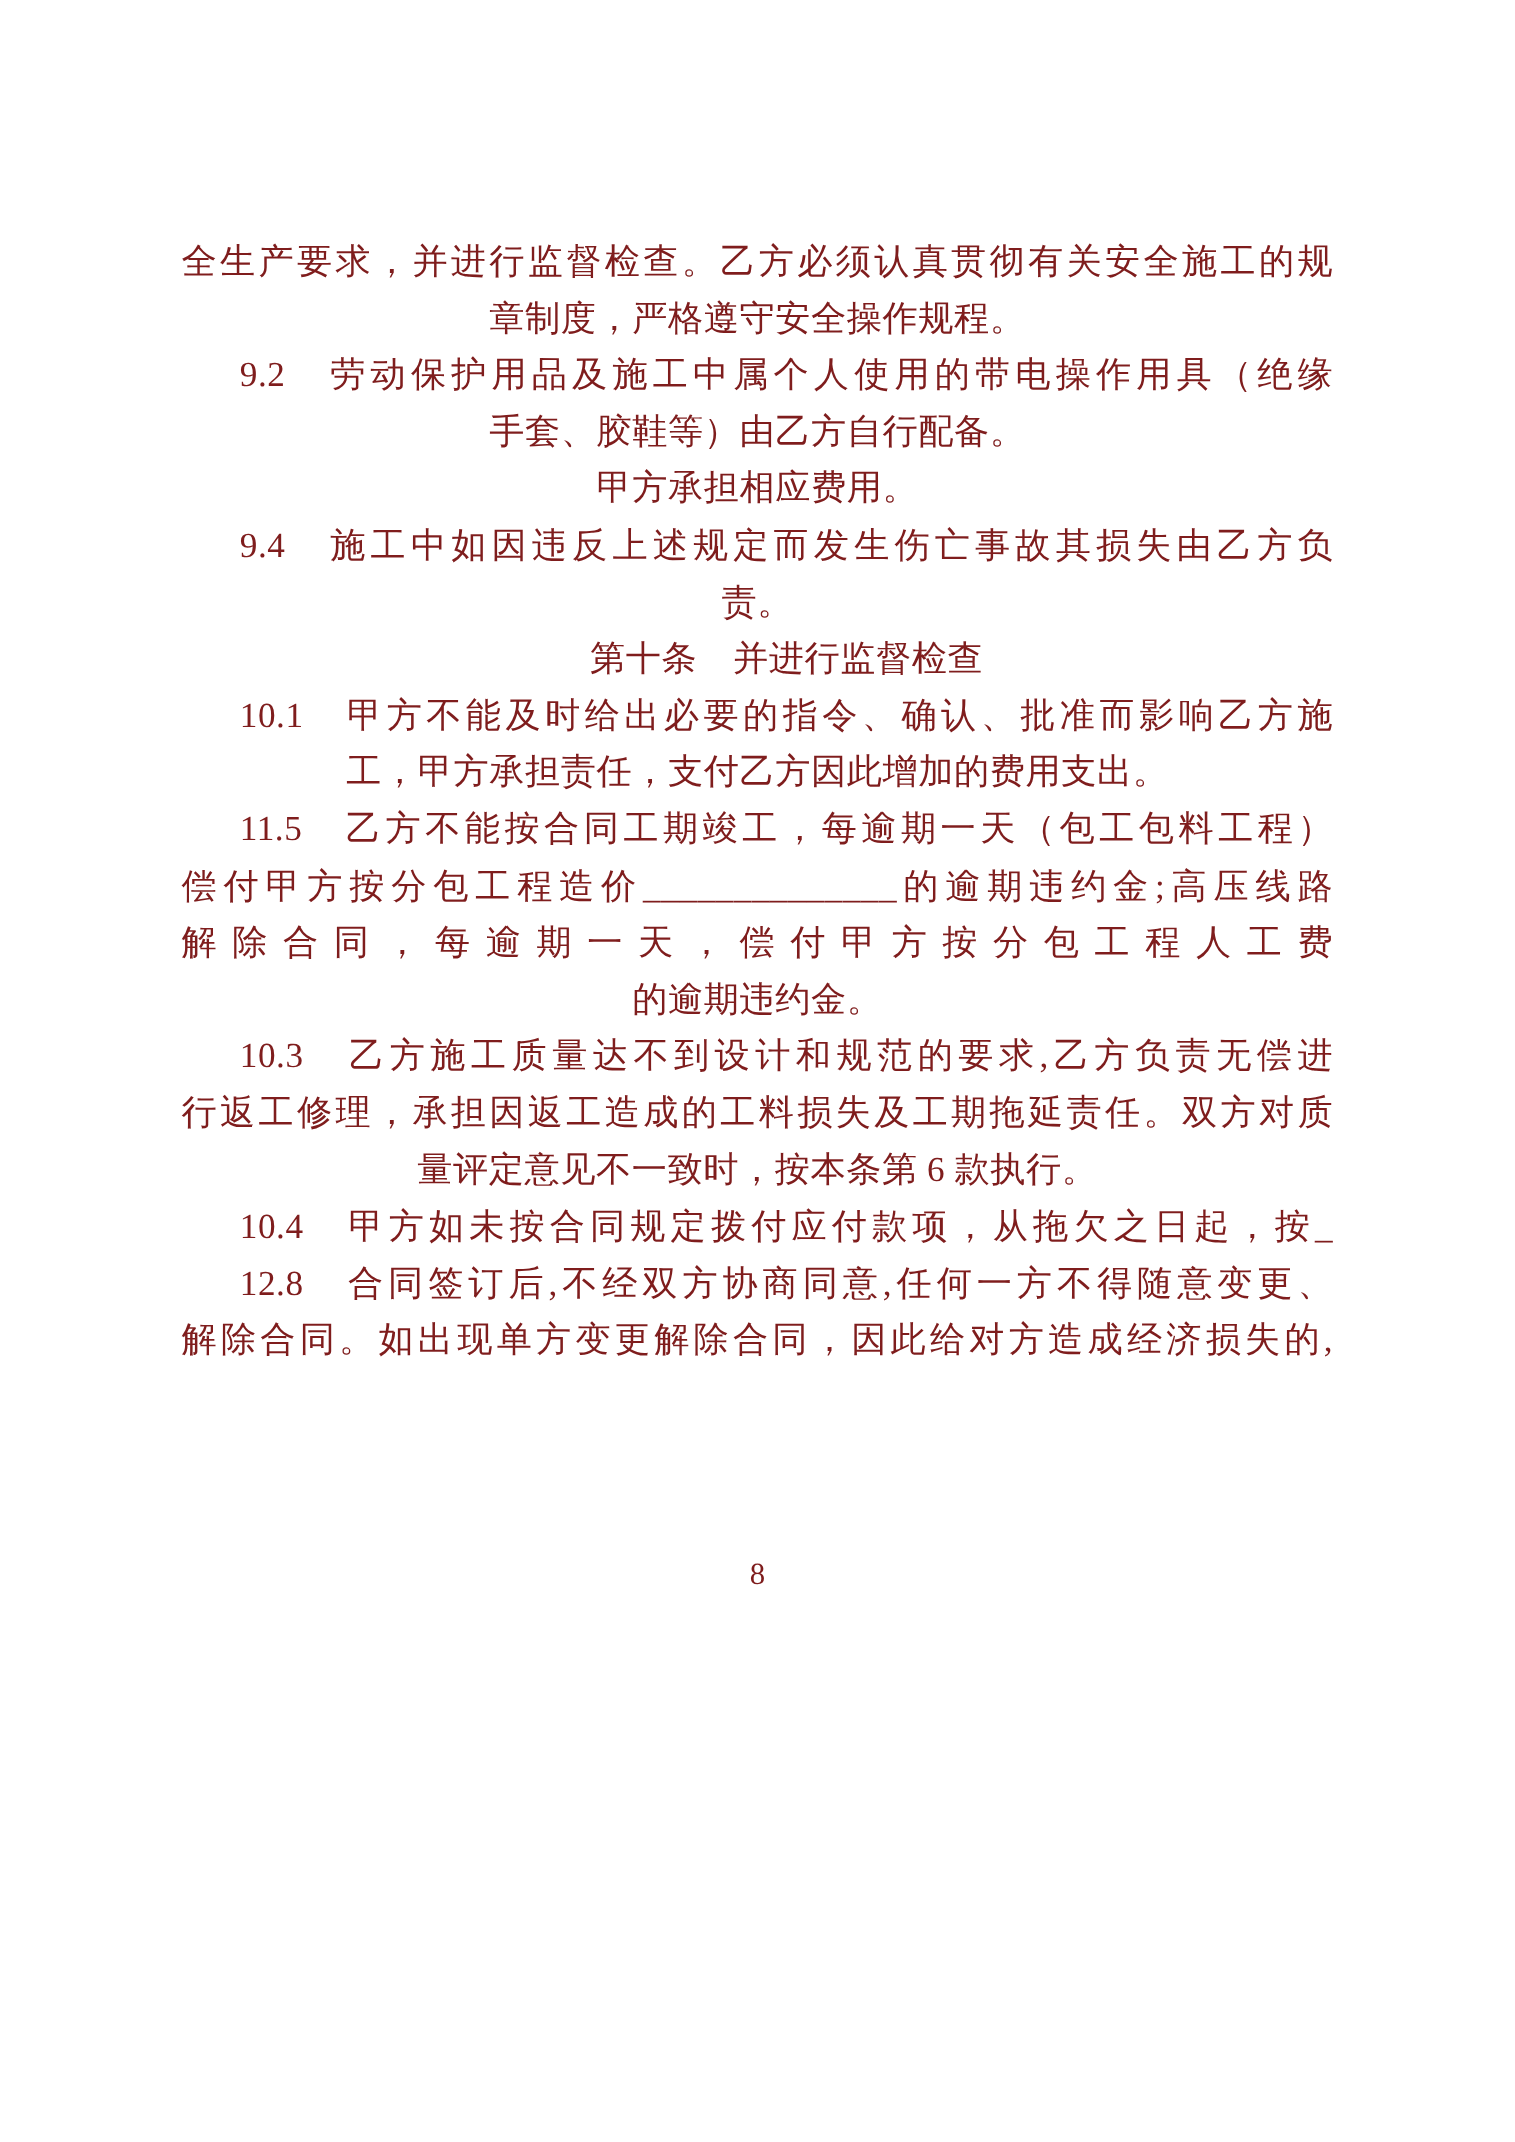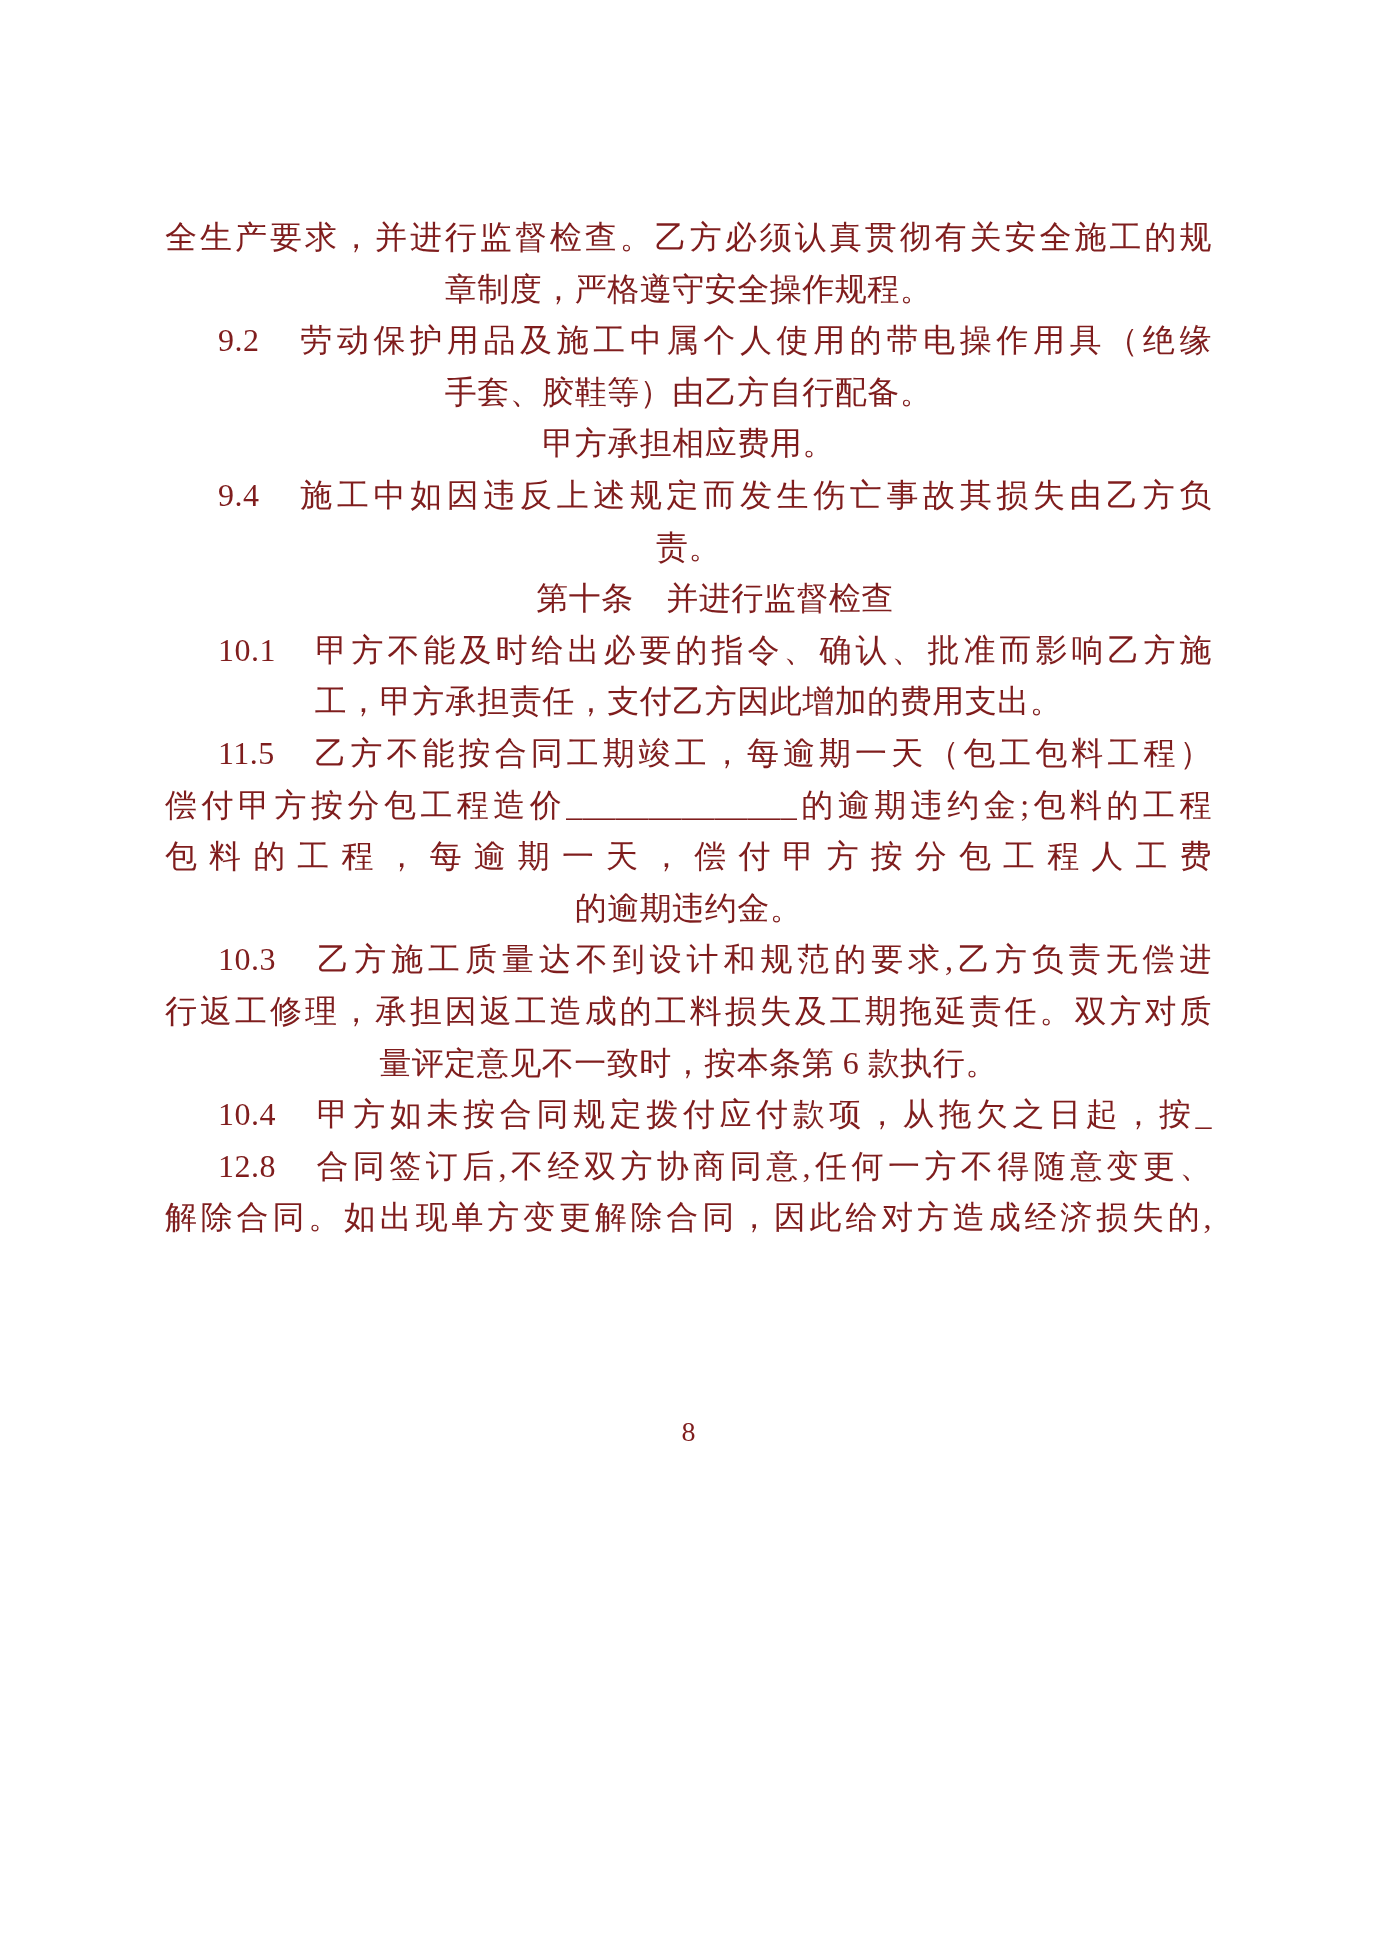--- a/index.html
+++ b/index.html
@@ -56,22 +56,22 @@
     <div class="line">章制度，严格遵守安全操作规程。</div>
     <div class="line ind jf">9.2　劳动保护用品及施工中属个人使用的带电操作用具（绝缘</div>
     <div class="line">手套、胶鞋等）由乙方自行配备。</div>
     <div class="line">甲方承担相应费用。</div>
     <div class="line ind jf">9.4　施工中如因违反上述规定而发生伤亡事故其损失由乙方负</div>
     <div class="line">责。</div>
     <div class="line ind">第十条　并进行监督检查</div>
     <div class="line ind jf">10.1　甲方不能及时给出必要的指令、确认、批准而影响乙方施</div>
     <div class="line">工，甲方承担责任，支付乙方因此增加的费用支出。</div>
     <div class="line ind jf">11.5　乙方不能按合同工期竣工，每逾期一天（包工包料工程）</div>
-    <div class="line jf">偿付甲方按分包工程造价______________的逾期违约金;包料的工程</div>
-    <div class="line jf">包料的工程，每逾期一天，偿付甲方按分包工程人工费</div>
+    <div class="line jf">偿付甲方按分包工程造价______________的逾期违约金;高压线路</div>
+    <div class="line jf">解除合同，每逾期一天，偿付甲方按分包工程人工费</div>
     <div class="line">的逾期违约金。</div>
     <div class="line ind jf">10.3　乙方施工质量达不到设计和规范的要求,乙方负责无偿进</div>
     <div class="line jf">行返工修理，承担因返工造成的工料损失及工期拖延责任。双方对质</div>
     <div class="line">量评定意见不一致时，按本条第 6 款执行。</div>
     <div class="line ind jf">10.4　甲方如未按合同规定拨付应付款项，从拖欠之日起，按_</div>
     <div class="line ind jf">12.8　合同签订后,不经双方协商同意,任何一方不得随意变更、</div>
     <div class="line jf">解除合同。如出现单方变更解除合同，因此给对方造成经济损失的,</div>
   </div>
   <div class="footer">8</div>
 </div>

